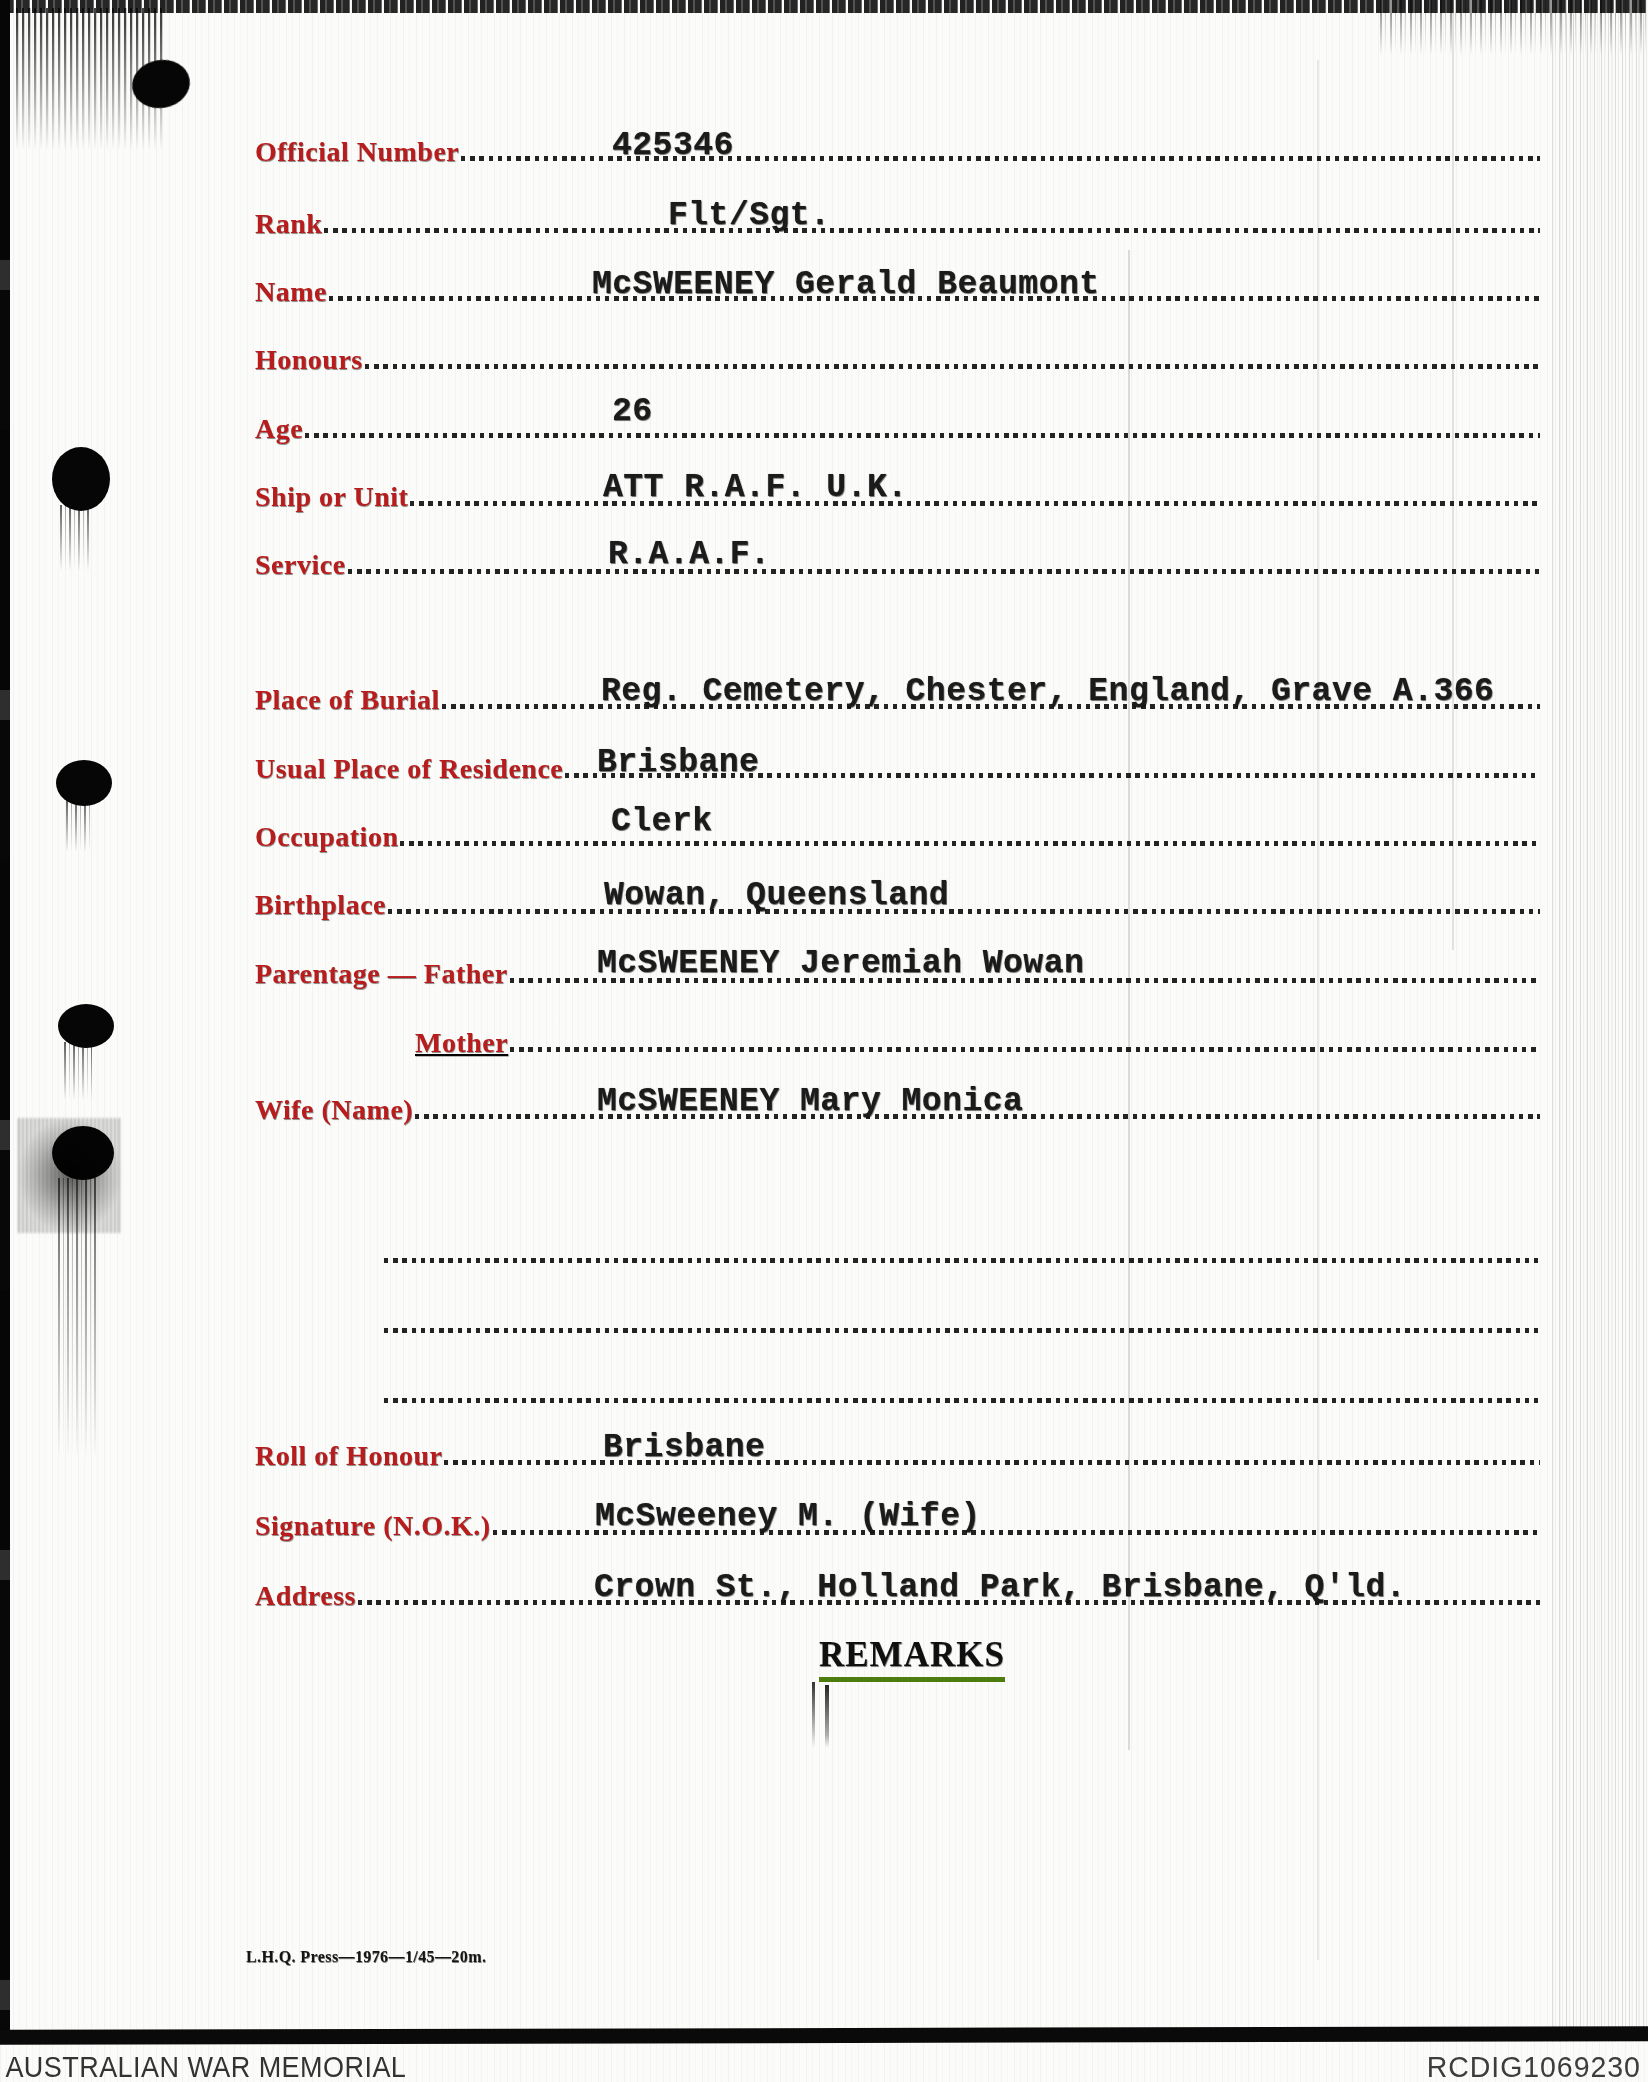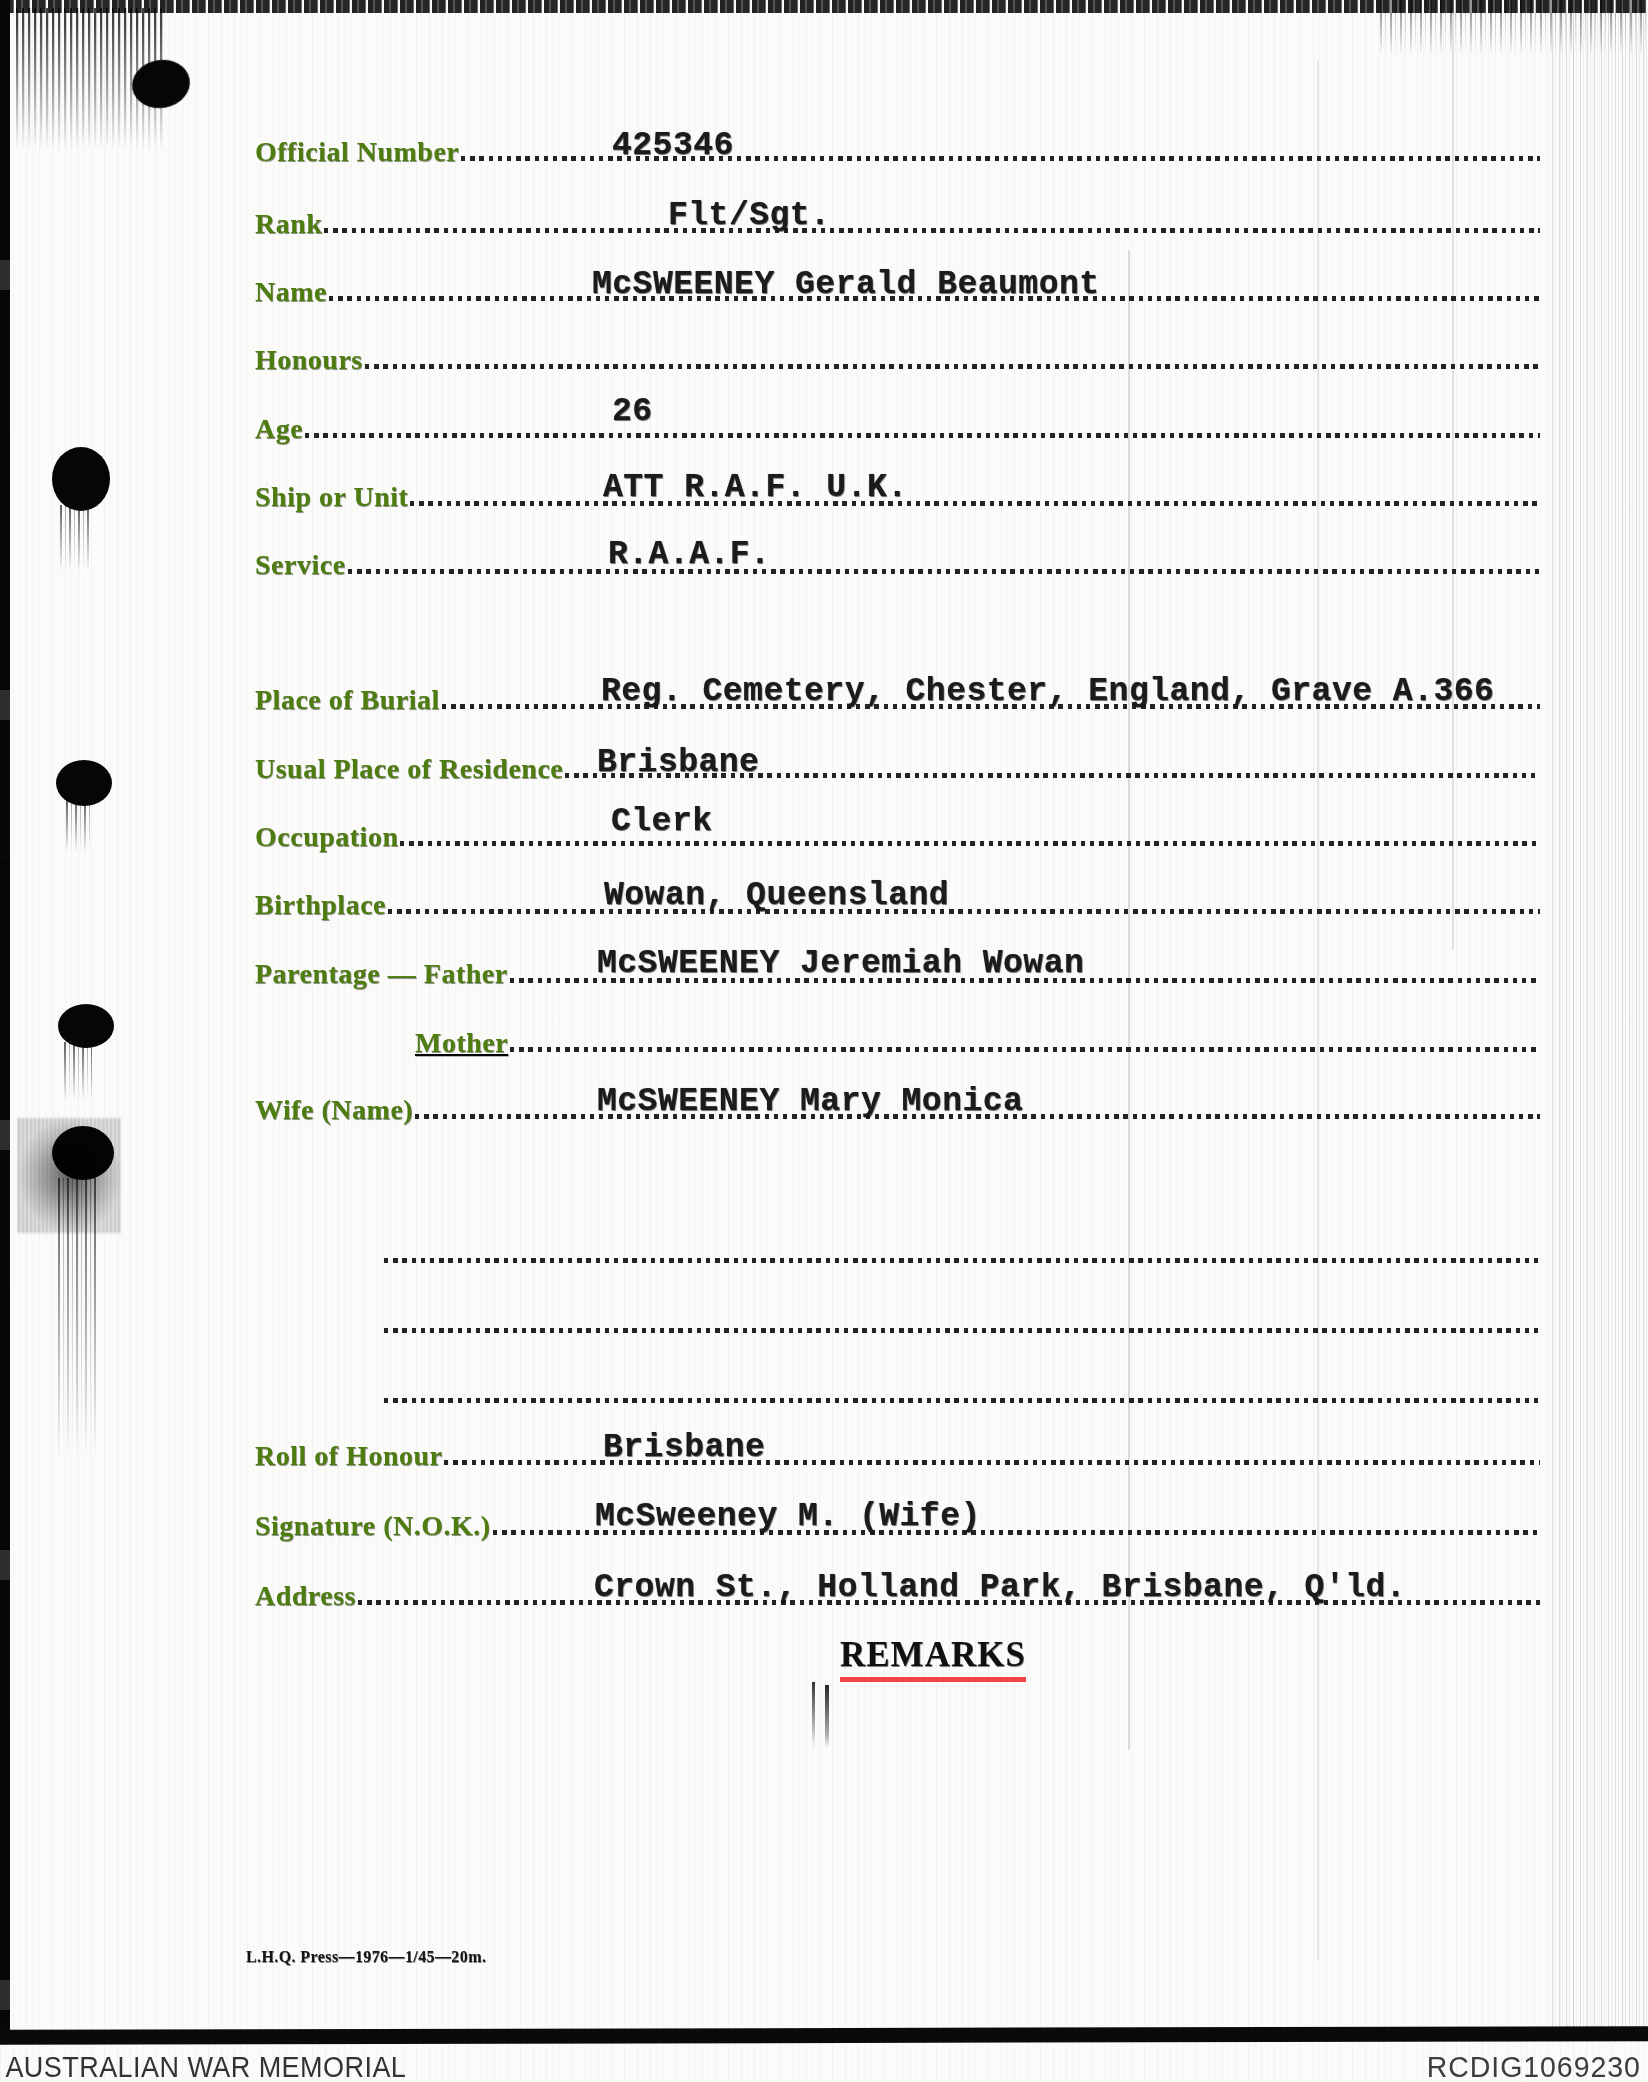--- a/index.html
+++ b/index.html
@@ -45,33 +45,33 @@
     background:
       radial-gradient(closest-side, rgba(0,0,0,0.55), rgba(0,0,0,0.15) 70%, transparent),
       repeating-linear-gradient(90deg, rgba(0,0,0,0.3) 0 2px, transparent 2px 4px);
     filter:blur(1px);pointer-events:none;}
   
   .row{position:absolute;left:255px;width:1285px;height:42px;
     display:flex;align-items:flex-end;}
   .row.indent{left:415px;width:1125px;text-decoration:underline;}
   .row.blank{left:382px;width:1158px;}
   .lbl{font-family:"Liberation Serif", serif;font-weight:700;font-size:28px;line-height:1;
-    color:#4d7c0f;white-space:nowrap;letter-spacing:0.5px;
+    color:#b91c1c;white-space:nowrap;letter-spacing:0.5px;
     text-shadow:0.6px 0.6px 0.7px rgba(0,0,0,0.45);}
   .dots{flex:1;height:5px;margin-bottom:5px;margin-left:2px;
     background:repeating-linear-gradient(90deg,#111 0 4.4px,transparent 4.4px 9.2px);
     opacity:.92;}
   .val{position:absolute;bottom:6px;font-family:"Liberation Mono", monospace;
     font-weight:700;font-size:33px;line-height:1;color:#1b1b1b;white-space:nowrap;
     letter-spacing:0.5px;
     text-shadow:0.7px 0.7px 0.8px rgba(0,0,0,0.55), 0 0 1px rgba(0,0,0,0.35);}
   
-  .remarks{position:absolute;left:840px;top:1637px;
+  .remarks{position:absolute;left:819px;top:1637px;
     font-family:"Liberation Serif", serif;font-weight:700;font-size:35px;color:#101010;
-    letter-spacing:1px;line-height:1;padding-bottom:5px;border-bottom:5px solid #ef4444;
+    letter-spacing:1px;line-height:1;padding-bottom:5px;border-bottom:5px solid #4d7c0f;
     text-shadow:0.6px 0.6px 0.7px rgba(0,0,0,0.5);}
   .ink-mark{position:absolute;left:810px;top:1682px;width:26px;height:66px;
     background:
       linear-gradient(180deg, rgba(0,0,0,0.8), rgba(0,0,0,0.25) 70%, transparent) 2px 0/3px 100% no-repeat,
       linear-gradient(180deg, rgba(0,0,0,0.85), rgba(0,0,0,0.3) 80%, transparent) 15px 3px/4px 95% no-repeat;
     pointer-events:none;}
   
   .printcode{position:absolute;left:246px;top:1948px;
     font-family:"Liberation Serif", serif;font-weight:700;font-size:16px;color:#151515;
     letter-spacing:0.4px;text-shadow:0.5px 0.5px 0.5px rgba(0,0,0,0.5);}

